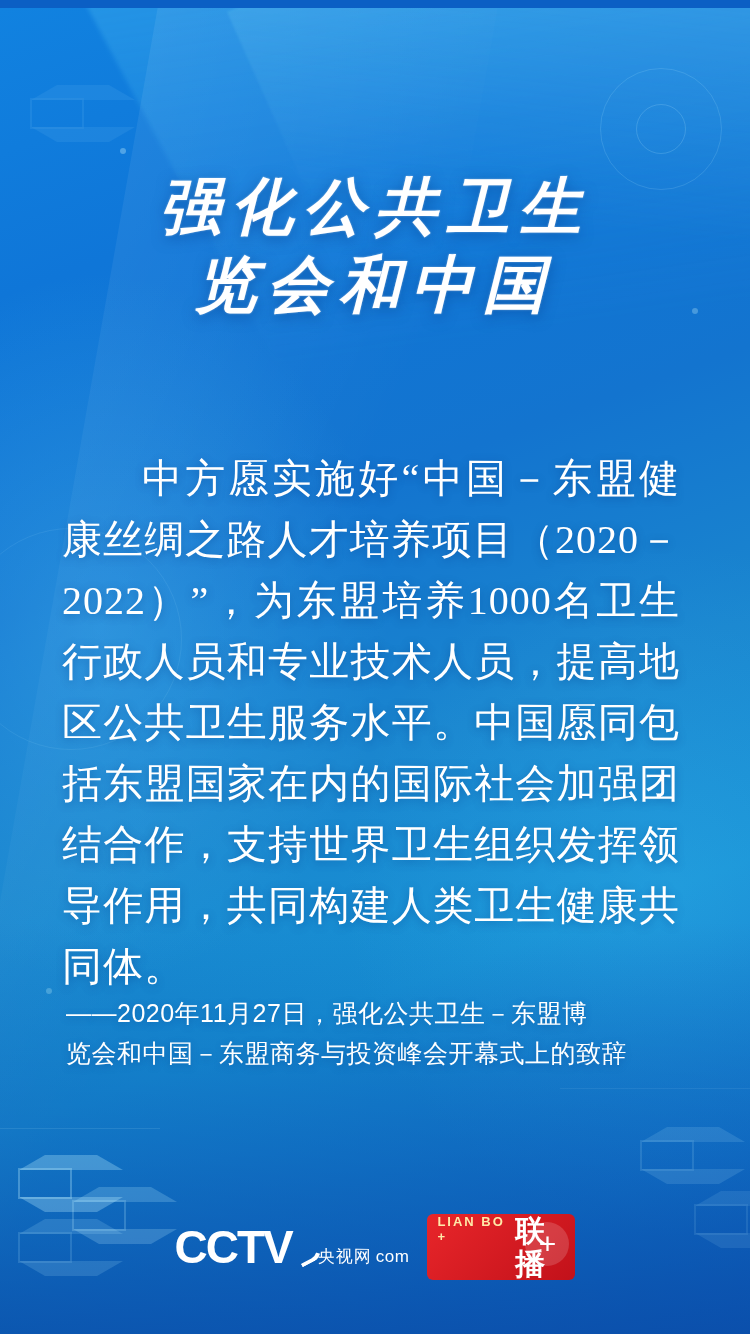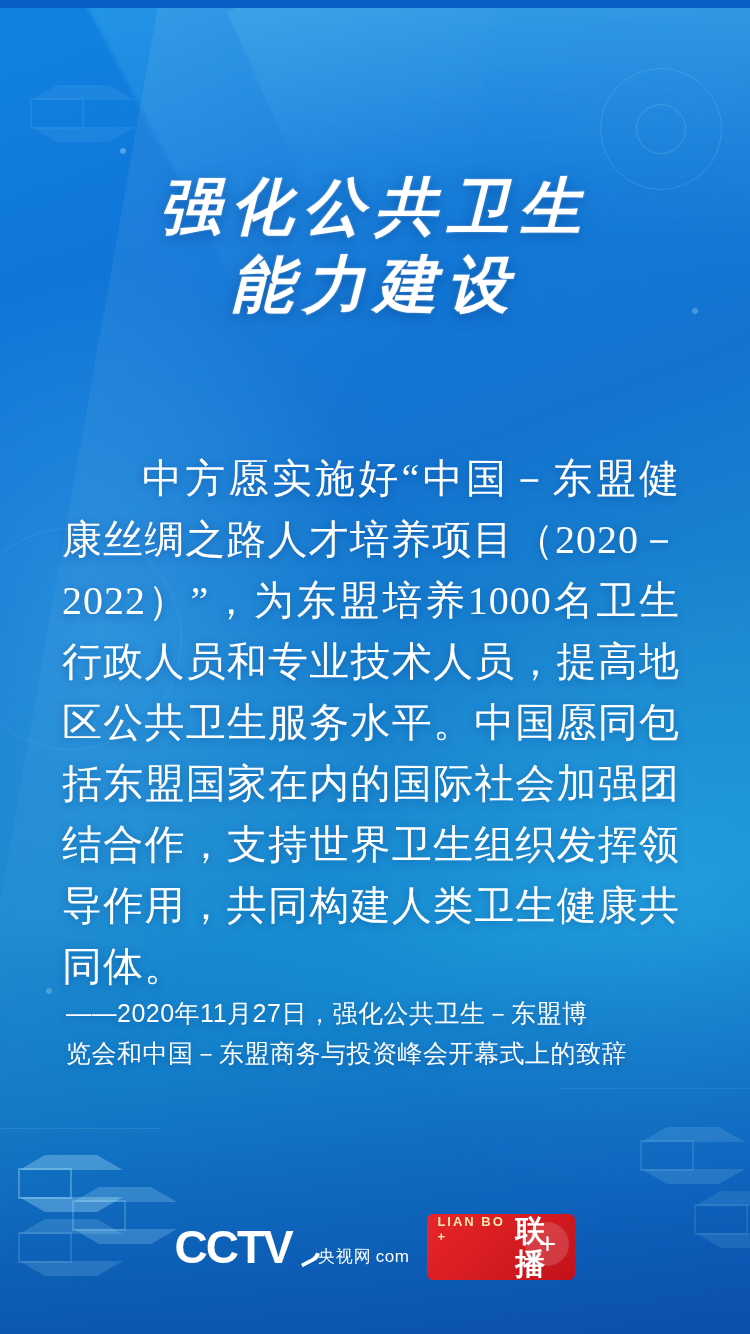--- a/index.html
+++ b/index.html
@@ -285,21 +285,21 @@
 
   <div class="dot" style="left:120px; top:140px; opacity:0.6;"></div>
   <div class="dot" style="left:692px; top:300px; opacity:0.5;"></div>
   <div class="dot" style="left:46px; top:980px; opacity:0.45;"></div>
 
   <div class="thinline" style="left:0; top:1120px; width:160px; opacity:0.5;"></div>
   <div class="thinline" style="left:560px; top:1080px; width:190px; opacity:0.35;"></div>
 
   <div class="title-block">
     <div class="title-line">强化公共卫生</div>
-    <div class="title-line">能力建设</div>
+    <div class="title-line">览会和中国</div>
   </div>
 
   <div class="body-block">
     <p class="body-text">中方愿实施好“中国－东盟健康丝绸之路人才培养项目（2020－2022）”，为东盟培养1000名卫生行政人员和专业技术人员，提高地区公共卫生服务水平。中国愿同包括东盟国家在内的国际社会加强团结合作，支持世界卫生组织发挥领导作用，共同构建人类卫生健康共同体。</p>
   </div>
 
   <div class="source-block">
     <div class="source-text">——2020年11月27日，强化公共卫生－东盟博</div>
     <div class="source-text">览会和中国－东盟商务与投资峰会开幕式上的致辞</div>
   </div>

